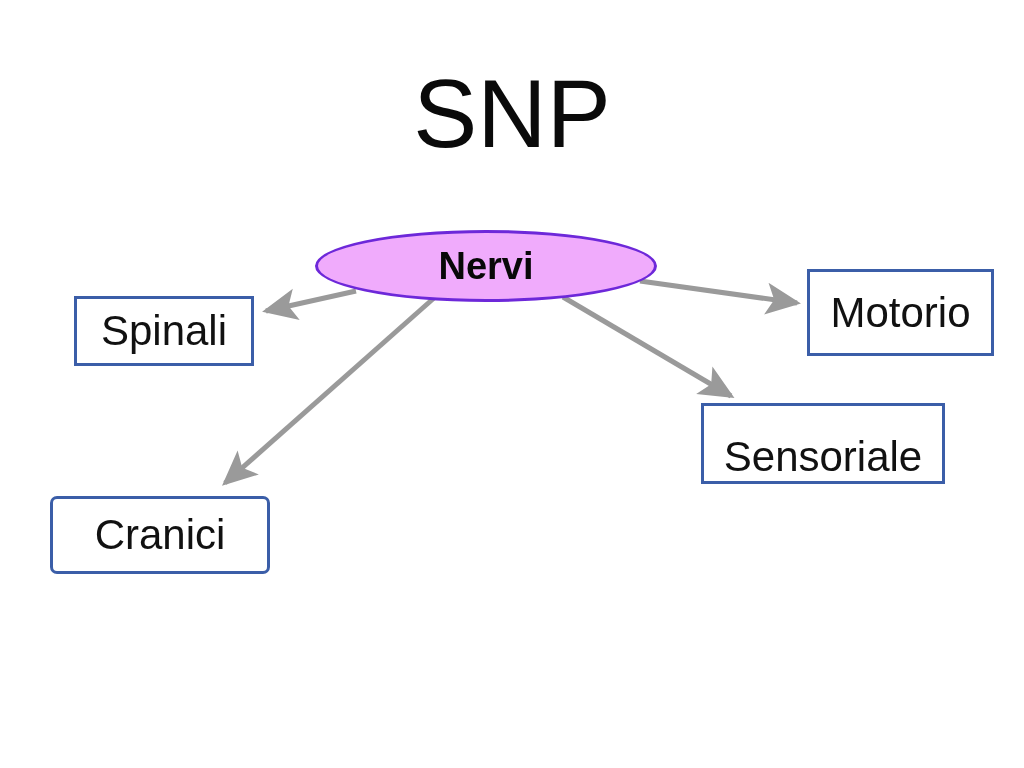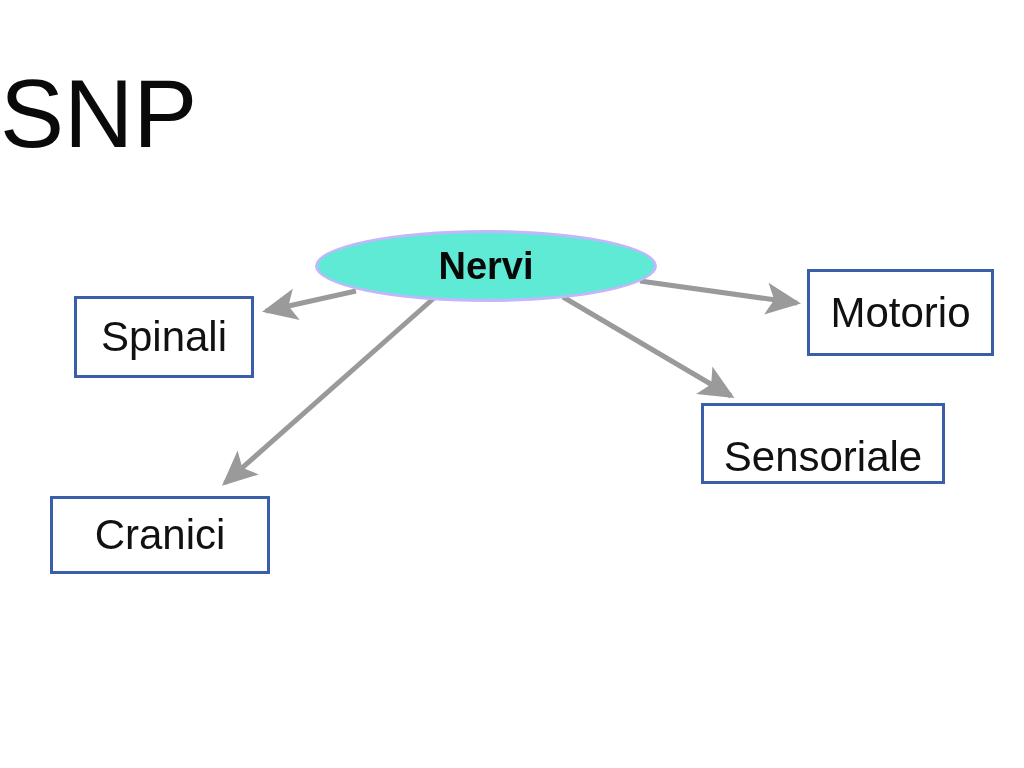--- a/index.html
+++ b/index.html
@@ -16,20 +16,21 @@
     width: 1024px;
     height: 768px;
     background: #ffffff;
     overflow: hidden;
   }
   #title {
     position: absolute;
     left: 0;
     top: 62px;
     width: 1024px;
+    text-align: center;
     font-size: 96px;
     line-height: 104px;
     font-weight: 400;
     color: #0a0a0a;
     letter-spacing: 0px;
     font-family: "Liberation Sans", sans-serif;
   }
   #edges {
     position: absolute;
     left: 0;
@@ -47,35 +48,35 @@
     justify-content: center;
     color: #111111;
     font-size: 42px;
     font-weight: 400;
     font-family: "Liberation Sans", sans-serif;
     white-space: nowrap;
   }
   .node-ellipse {
     position: absolute;
     box-sizing: border-box;
-    background: #5eead4;
-    border: 3px solid #c4b5fd;
+    background: #f0abfc;
+    border: 3px solid #6d28d9;
     border-radius: 50%;
     display: flex;
     align-items: center;
     justify-content: center;
     color: #080808;
     font-size: 38px;
     font-weight: 700;
     font-family: "Liberation Sans", sans-serif;
     white-space: nowrap;
   }
   #node-nervi   { left: 315px; top: 230px; width: 342px; height: 72px; }
-  #node-spinali { left: 74px;  top: 296px; width: 180px; height: 82px; }
-  #node-cranici { left: 50px;  top: 496px; width: 220px; height: 78px; }
+  #node-spinali { left: 74px;  top: 296px; width: 180px; height: 70px; }
+  #node-cranici { left: 50px;  top: 496px; width: 220px; height: 78px; border-radius: 7px; }
   #node-motorio { left: 807px; top: 269px; width: 187px; height: 87px; }
   #node-sensoriale { left: 701px; top: 403px; width: 244px; height: 81px; align-items: flex-end; }
 </style>
 </head>
 <body>
 
 <div id="canvas">
 
   <div id="title">SNP</div>
 

